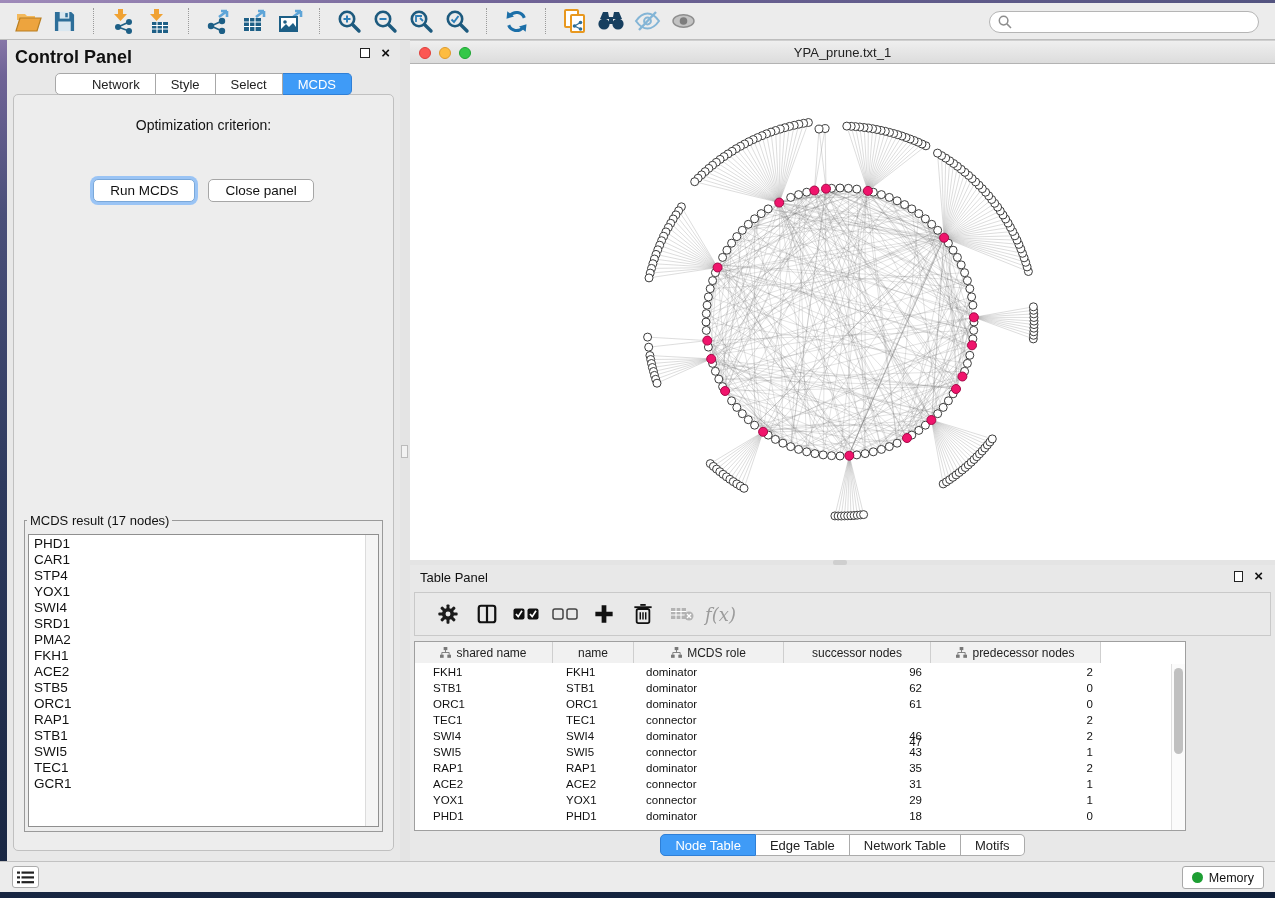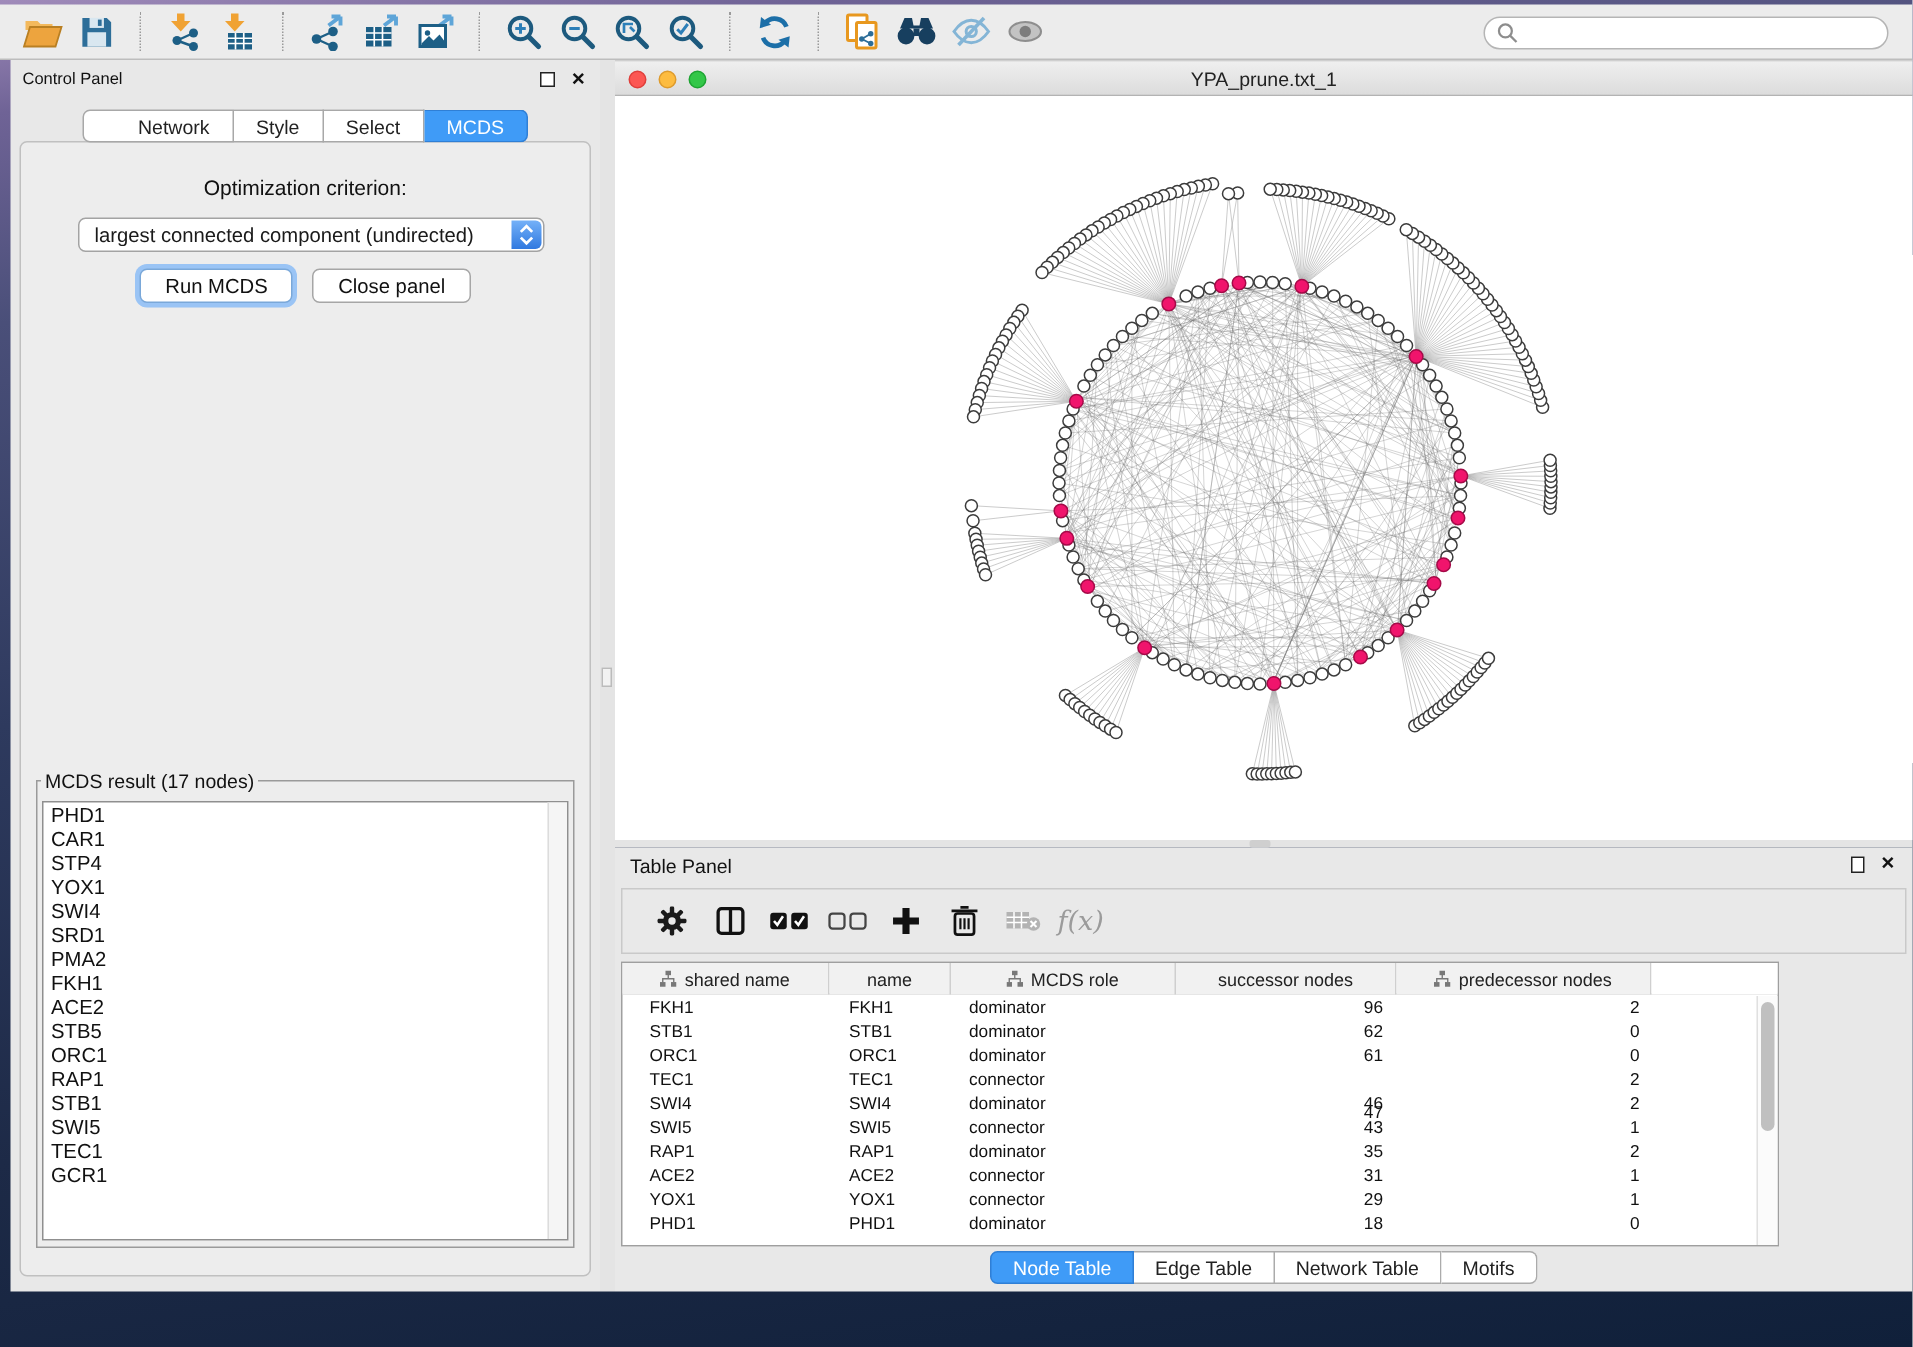--- a/index.html
+++ b/index.html
@@ -16,21 +16,21 @@
     border-bottom:1px solid #bdbdbd; display:flex; align-items:center; padding-left:10px; }
   .tbtn { width:36px; height:30px; display:flex; align-items:center; justify-content:center; cursor:pointer; }
   .tsep { width:1px; height:26px; border-left:1px dotted #9a9a9a; margin:0 11px; }
   .searchbox { position:absolute; right:16px; top:8px; width:270px; height:22px; background:#fff;
     border:1px solid #b5b5b5; border-radius:12px; display:flex; align-items:center; padding:0 8px; }
   .searchbox input { border:none; outline:none; flex:1; font-size:12px; background:transparent; margin-left:5px; font-family:inherit; }
 
   
   .control-panel { position:absolute; left:7px; top:40px; width:393px; bottom:37px; background:#e8e8e8; }
   .cp-header { position:absolute; left:0; right:0; top:0; height:26px; }
-  .cp-title { position:absolute; left:8px; top:7px; font-size:11px; color:#111; }
+  .cp-title { position:absolute; left:8px; top:7px; font-size:18px; color:#111;font-weight:bold; }
   .float-ico { position:absolute; right:30px; top:8px; width:10px; height:10px; border:1.5px solid #222; background:#fff; }
   .close-ico { position:absolute; right:10px; top:4px; font-size:15px; font-weight:bold; color:#111; cursor:pointer; }
   .cp-tabs { position:absolute; left:0; right:0; top:33px; height:22px; display:flex; justify-content:center; z-index:3; }
   .cp-tab { height:22px; padding:0 15px; background:#fff; border:1px solid #a8a8a8; border-left-width:0;
     font-size:13px; display:flex; align-items:center; cursor:pointer; color:#222; }
   .cp-tab:first-child { border-left-width:1px; border-radius:5px 0 0 5px;padding-left:36px; }
   .cp-tab:last-child { border-radius:0 5px 5px 0; }
   .cp-tab.selected { background:var(--accent,#3f9bf7); border-color:#2f7fd6; color:#fff; }
   .cp-content { position:absolute; left:6px; right:6px; top:54px; bottom:10px; background:#ededed;
     border:1px solid #c0c0c0; border-radius:5px; }
@@ -254,29 +254,20 @@
       <span class="close-ico">×</span>
     </div>
     <div class="cp-tabs">
         <div class="cp-tab">Network</div>
         <div class="cp-tab">Style</div>
         <div class="cp-tab">Select</div>
         <div class="cp-tab selected">MCDS</div>
       </div>
     <div class="cp-content">
       <div class="opt-label">Optimization criterion:</div>
-      <div class="dropdown">
-        <span class="dd-value">largest connected component (undirected)</span>
-        <span class="stepper">
-          <svg width="10" height="15" viewBox="0 0 10 15">
-              <path d="M1.2 5.6 5 1.8l3.8 3.8" stroke="#fff" stroke-width="1.8" fill="none"></path>
-              <path d="M1.2 9.4 5 13.2l3.8-3.8" stroke="#fff" stroke-width="1.8" fill="none"></path>
-            </svg>
-        </span>
-      </div>
       <div class="btn-row">
         <button class="btn focused">Run MCDS</button>
         <button class="btn">Close panel</button>
       </div>
       <fieldset class="result-box">
         <legend>MCDS result (17 nodes)</legend>
         <div class="result-wrap">
           <div class="result-list">
               <div class="list-item">PHD1</div>
               <div class="list-item">CAR1</div>
@@ -1274,13 +1265,31 @@
     </div>
 
     <div class="tp-tabs">
         <div class="tp-tab selected">Node Table</div>
         <div class="tp-tab">Edge Table</div>
         <div class="tp-tab">Network Table</div>
         <div class="tp-tab">Motifs</div>
       </div>
   </div>
 
+  <div class="statusbar">
+    <button class="sb-left">
+      <svg width="17" height="13" viewBox="0 0 17 13">
+          <g fill="#222">
+            <rect x="0" y="0.5" width="3" height="2.2"></rect>
+            <rect x="4.5" y="0.5" width="12.5" height="2.2"></rect>
+            <rect x="0" y="5.3" width="3" height="2.2"></rect>
+            <rect x="4.5" y="5.3" width="12.5" height="2.2"></rect>
+            <rect x="0" y="10.1" width="3" height="2.2"></rect>
+            <rect x="4.5" y="10.1" width="12.5" height="2.2"></rect>
+          </g>
+        </svg>
+    </button>
+    <button class="memory">
+      <span class="dot"></span>
+      <span>Memory</span>
+    </button>
+  </div>
 </div>
 
 </body></html>

